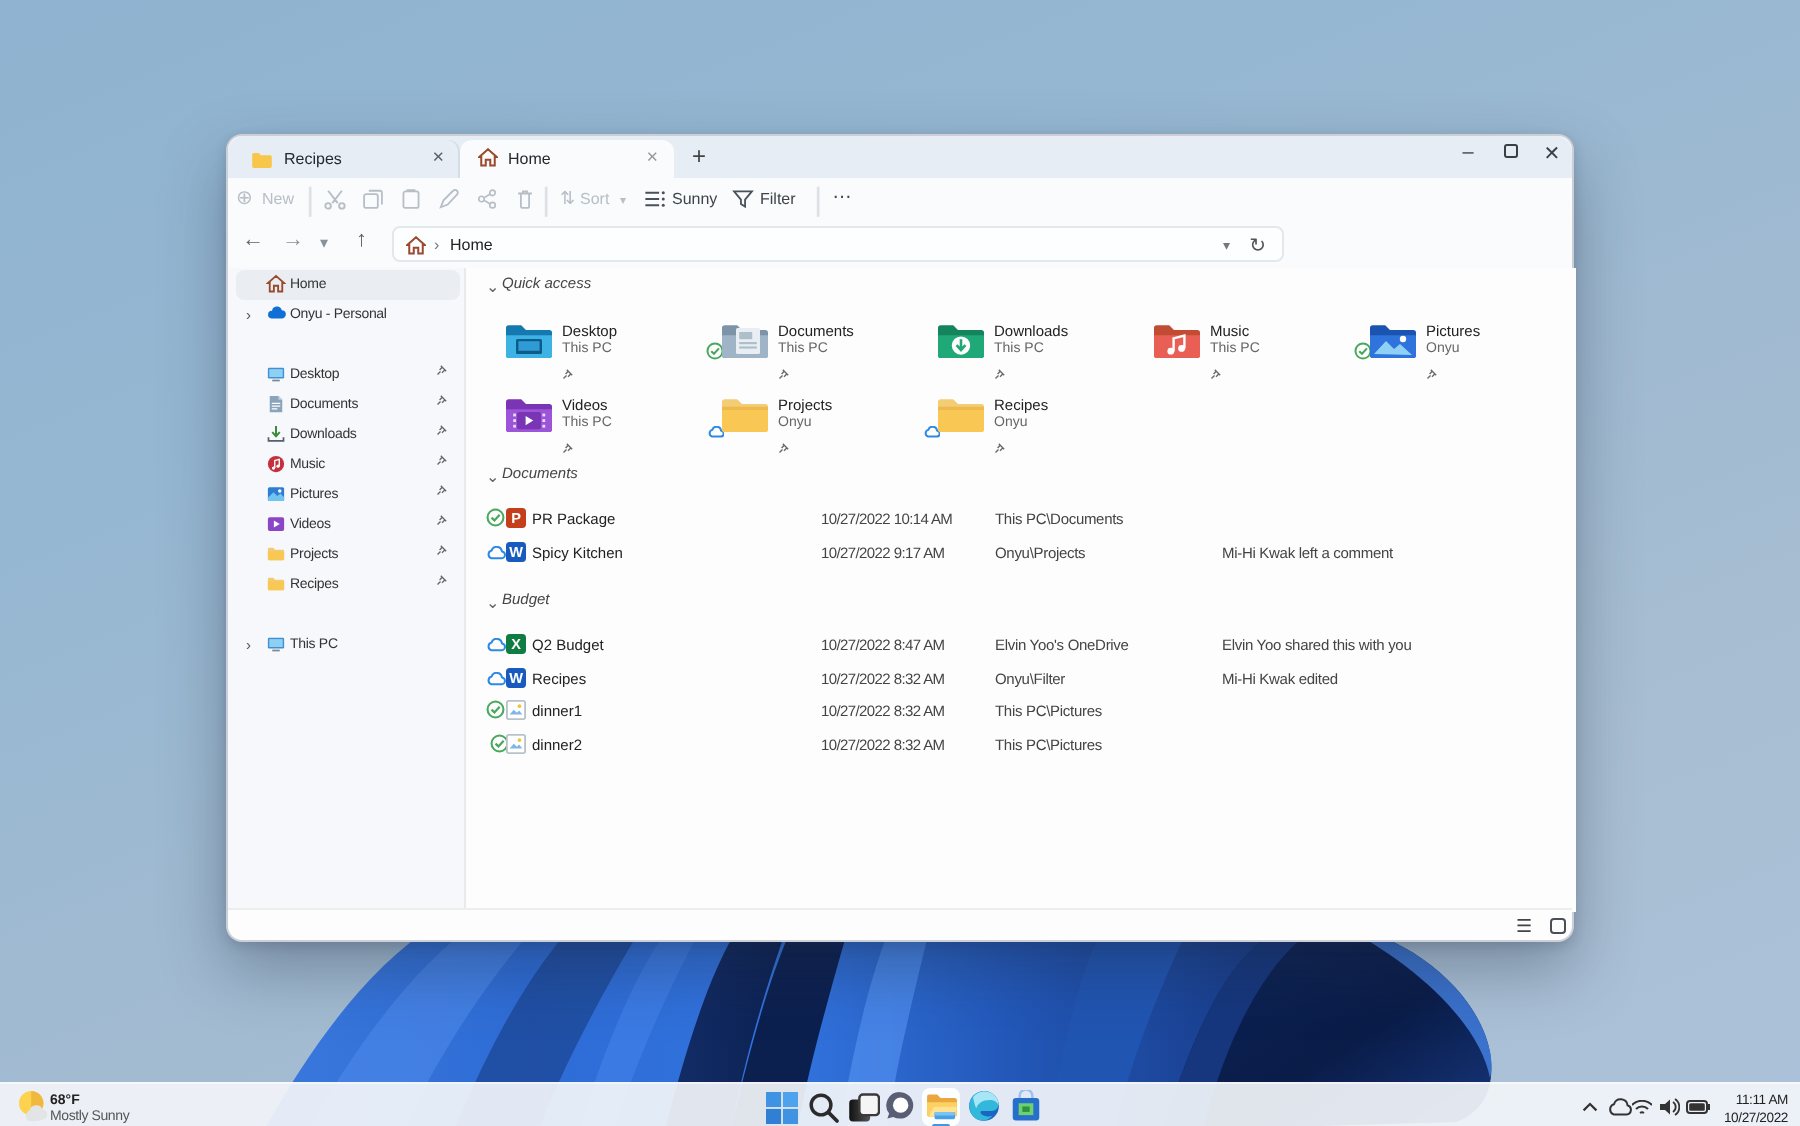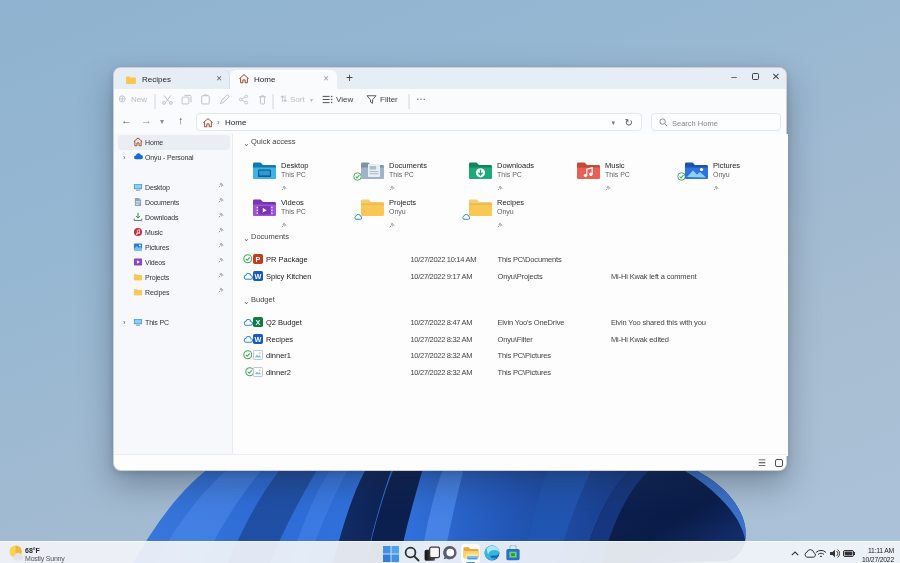--- a/index.html
+++ b/index.html
@@ -37,21 +37,21 @@
                border:1px solid #e3e8ed; border-radius:4px; }
   
   #wbody { position:absolute; left:0; top:66px; width:100%; height:322px; background:#fdfdfe; }
   #sidebar { position:absolute; left:0; top:0; width:119px; height:100%; background:#f6f8fb; border-right:1px solid #e9eaec; }
   .srow { position:absolute; left:4px; width:112px; height:15px; font-size:7px; letter-spacing:-0.15px; color:#333; }
   .srow .slabel { position:absolute; left:27px; top:3.5px; white-space:nowrap; }
   .srow .sicon { position:absolute; left:15px; top:2px; width:10px; height:10px; }
   .srow .schev { position:absolute; left:5px; top:2.5px; font-size:7.5px; color:#555; }
   .srow .spin { position:absolute; right:6px; top:2px; }
   #main { position:absolute; left:120px; top:0; width:554px; height:100%; background:#fdfdfe; }
-  .sechead { position:absolute; left:0; font-size:7.5px; color:#444; }
+  .sechead { position:absolute; left:0; font-size:7.5px; color:#444;font-style:italic; }
   .sechev { position:absolute; left:0px; font-size:8px; color:#666; }
   
   .tile { position:absolute; width:104px; height:34px; }
   .tile .ticon { position:absolute; left:7px; top:1px; width:25px; height:19px; }
   .tile .tstat { position:absolute; left:0px; top:7px; }
   .tile .tname { position:absolute; left:36px; top:1px; font-size:7.5px; color:#222; white-space:nowrap; }
   .tile .tsub  { position:absolute; left:36px; top:11px; font-size:7px; color:#666; }
   .tile .tpin  { position:absolute; left:36px; top:17px; }
   
   .drow { position:absolute; left:0; width:554px; height:17px; font-size:7.5px; color:#333; }
@@ -161,21 +161,21 @@
     <span class="abs" style="left:157px; top:3px; color:#dde1e6;">|</span>
     <span class="abs" style="left:166px; top:5px; font-size:9px; color:#b7bec6;">⇅</span>
     <span class="abs" style="left:176px; top:6px; font-size:8px; color:#b7bec6;">Sort</span>
     <span class="abs" style="left:196px; top:7px; font-size:6px; color:#b7bec6;">▾</span>
     <svg class="abs" style="left:208px; top:5px;" width="11" height="11" viewBox="0 0 16 16">
         <path d="M1 3.5 h10 M1 8 h10 M1 12.5 h10" stroke="#49505a" fill="none" stroke-width="1.4"></path>
         <circle cx="14" cy="3.5" r="1.1" fill="#49505a"></circle>
         <circle cx="14" cy="8" r="1.1" fill="#49505a"></circle>
         <circle cx="14" cy="12.5" r="1.1" fill="#49505a"></circle>
       </svg>
-    <span class="abs" style="left:222px; top:6px; font-size:8px; color:#3e444b;">View</span>
+    <span class="abs" style="left:222px; top:6px; font-size:8px; color:#3e444b;">Sunny</span>
     <svg class="abs" style="left:252px; top:5px;" width="11" height="11" viewBox="0 0 16 16">
         <path d="M1.5 2.5 h13 L9.5 8.5 v5 l-3 -1.8 v-3.2 Z" stroke="#49505a" fill="none" stroke-width="1.3"></path>
       </svg>
     <span class="abs" style="left:266px; top:6px; font-size:8px; color:#3e444b;">Filter</span>
     <span class="abs" style="left:293px; top:3px; color:#dde1e6;">|</span>
     <span class="abs" style="left:302px; top:2px; font-size:10px; color:#3e444b; letter-spacing:1px;">…</span>
   </div>
 
   <div id="addr">
     <span class="navbtn" style="left:7px; color:#5a6169;">←</span>
@@ -183,27 +183,20 @@
     <span class="navbtn" style="left:46px; font-size:8px; top:7px;">▾</span>
     <span class="navbtn" style="left:64px; color:#5a6169;">↑</span>
     <div id="crumbbox">
       <svg class="abs" style="left:6px; top:4px;" width="10" height="10" viewBox="0 0 16 16">
         <path d="M8 1 L15 7.2 L13.4 7.2 L13.4 14 L9.8 14 L9.8 9.4 L6.2 9.4 L6.2 14 L2.6 14 L2.6 7.2 L1 7.2 Z" fill="none" stroke="#9a4a2c" stroke-width="1.6"></path>
       </svg>
       <span class="abs" style="left:20px; top:4px; font-size:8px; color:#777;">›</span>
       <span class="abs" style="left:28px; top:4px; font-size:8px; color:#222;">Home</span>
       <span class="abs" style="right:26px; top:5px; font-size:7px; color:#777;">▾</span>
       <span class="abs" style="right:8px; top:3px; font-size:10px; color:#555;">↻</span>
-    </div>
-    <div id="searchbox">
-      <svg class="abs" style="left:7px; top:4px;" width="9" height="9" viewBox="0 0 10 10">
-          <circle cx="4" cy="4" r="3" fill="none" stroke="#848b93" stroke-width="1.1"></circle>
-          <path d="M6.3 6.3 L9 9" stroke="#848b93" stroke-width="1.1"></path>
-        </svg>
-      <span class="abs" style="left:20px; top:5px; font-size:7.5px; color:#888;">Search Home</span>
     </div>
   </div>
 
   <div id="wbody">
     <div id="sidebar">
       <div class="srow" style="top:1px; background:#eaeef3; border-radius:4px;">
         <svg class="sicon" viewBox="0 0 16 16">
             <path d="M8 1.5 L14.5 7.2 L13 7.2 L13 14 L9.7 14 L9.7 9.4 L6.3 9.4 L6.3 14 L3 14 L3 7.2 L1.5 7.2 Z" fill="none" stroke="#9a4a2c" stroke-width="1.5"></path>
           </svg>
         <span class="slabel">Home</span>

